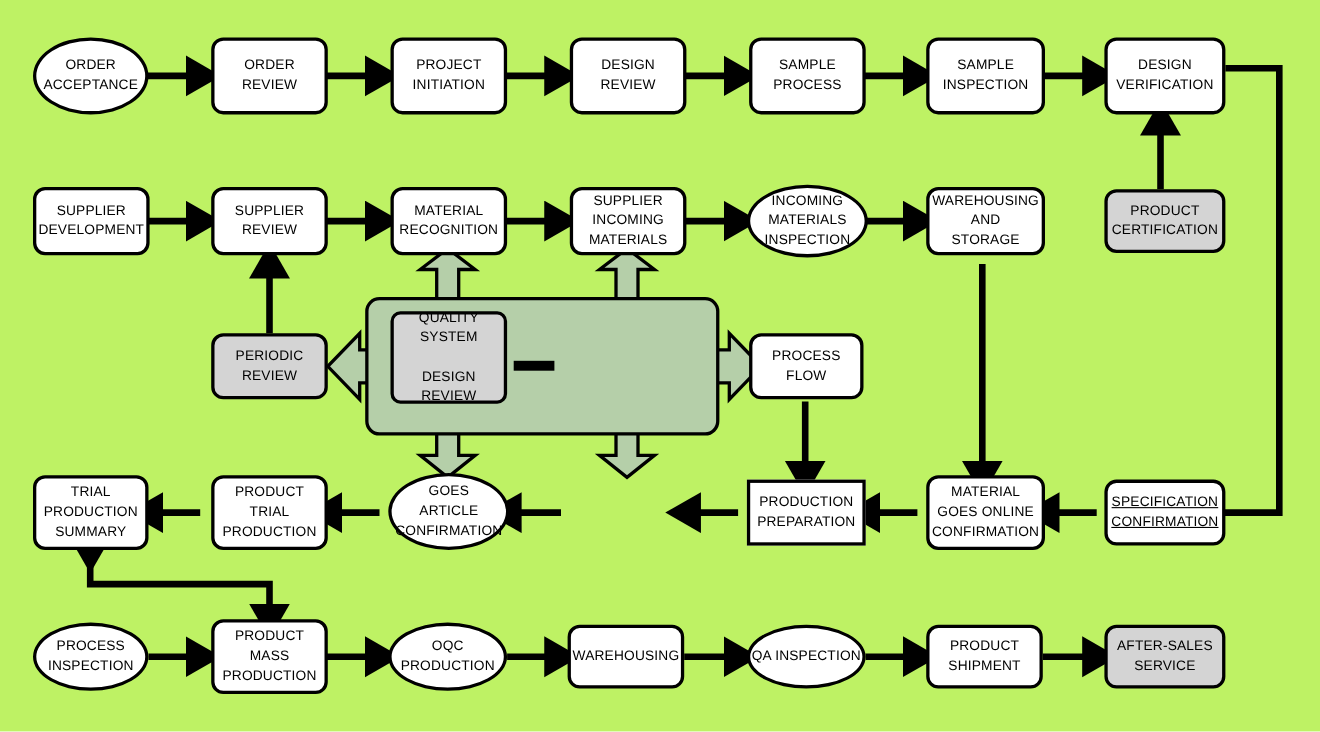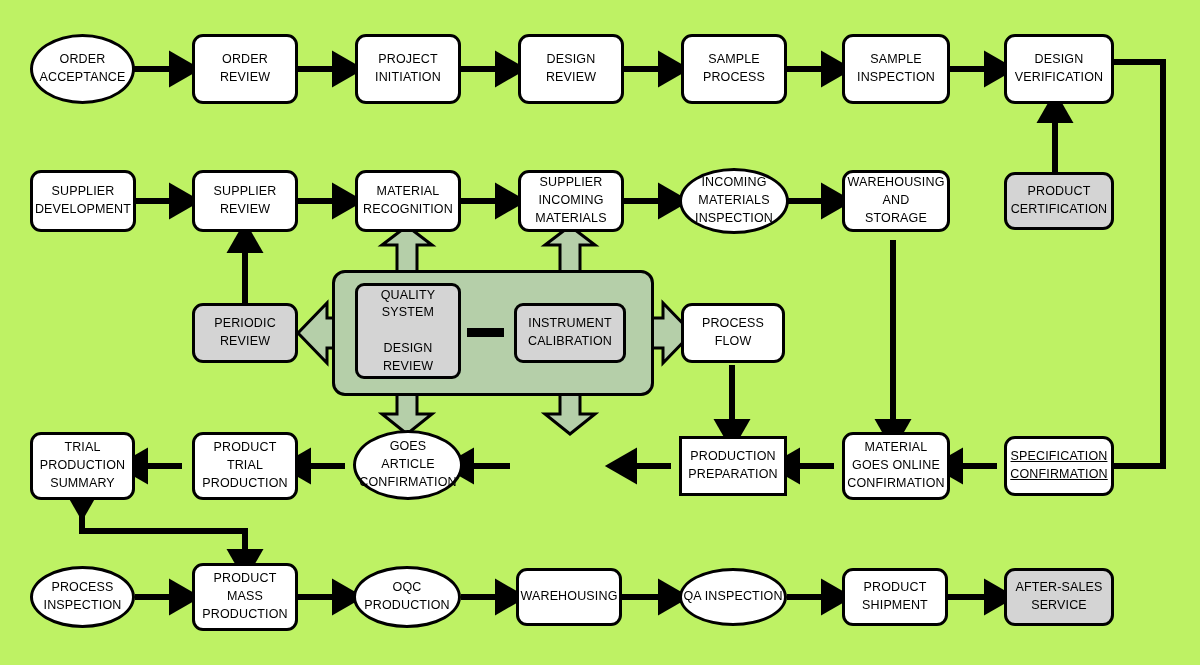--- a/index.html
+++ b/index.html
@@ -149,30 +149,26 @@
     </div>
   <div class="node rounded gray" style="left:1004px;top:172px;width:110px;height:58px;">
     <span>PRODUCT
 CERTIFICATION</span>
     </div>
 
   <div class="node rounded gray" style="left:192px;top:303px;width:106px;height:60px;">
     <span>PERIODIC
 REVIEW</span>
     </div>
-  <div class="node inner" style="left:355px;top:283px;width:106px;height:96px;">
+  <div class="node inner" style="left:355px;top:283px;width:106px;height:84px;">
     <span>QUALITY
 SYSTEM
 
 DESIGN
 REVIEW</span>
-    </div>
-  <div class="node inner" style="left:514px;top:303px;width:112px;height:60px;">
-    <span>INSTRUMENT
-CALIBRATION</span>
     </div>
   <div class="node rounded" style="left:681px;top:303px;width:104px;height:60px;">
     <span>PROCESS
 FLOW</span>
     </div>
 
   <div class="node rounded" style="left:30px;top:432px;width:105px;height:68px;">
     <span>TRIAL
 PRODUCTION
 SUMMARY</span>

